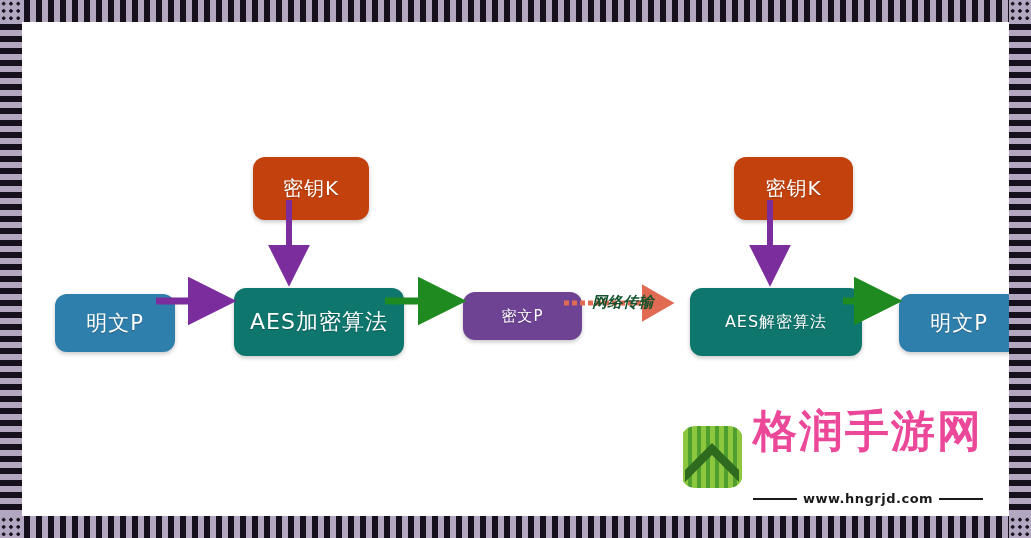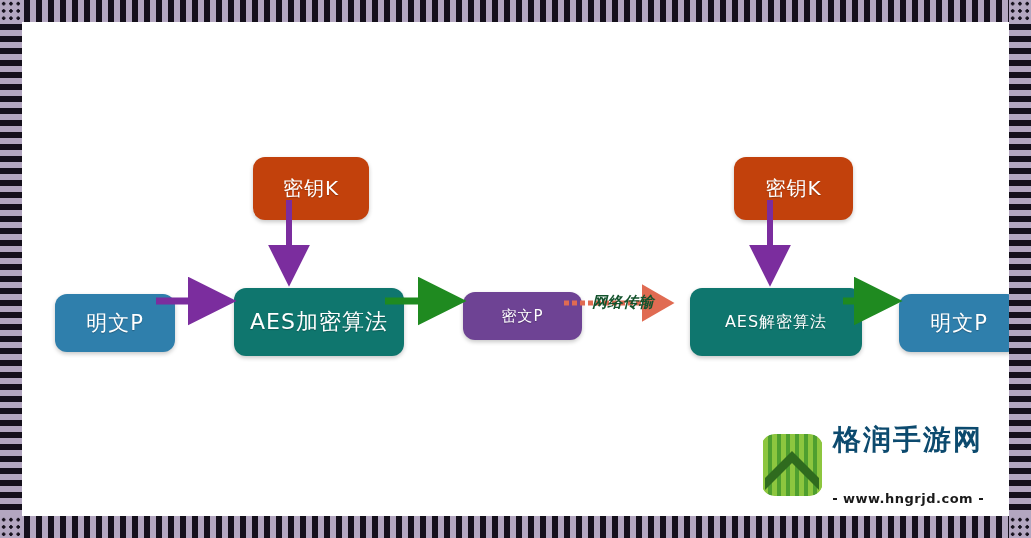--- a/index.html
+++ b/index.html
@@ -131,23 +131,23 @@
     overflow: hidden;
     flex: 0 0 auto;
   }
   #watermark-text-block {
     display: flex;
     flex-direction: column;
     align-items: center;
     gap: 1px;
   }
   #watermark-title {
-    font-size: 28px;
+    font-size: 44px;
     font-weight: bold;
-    color: #0c4a6e;
+    color: #ec4899;
     letter-spacing: 2px;
     line-height: 1.05;
     white-space: nowrap;
   }
   #watermark-url-row {
     display: flex;
     align-items: center;
     gap: 6px;
     width: 100%;
     margin-top: 36px;

